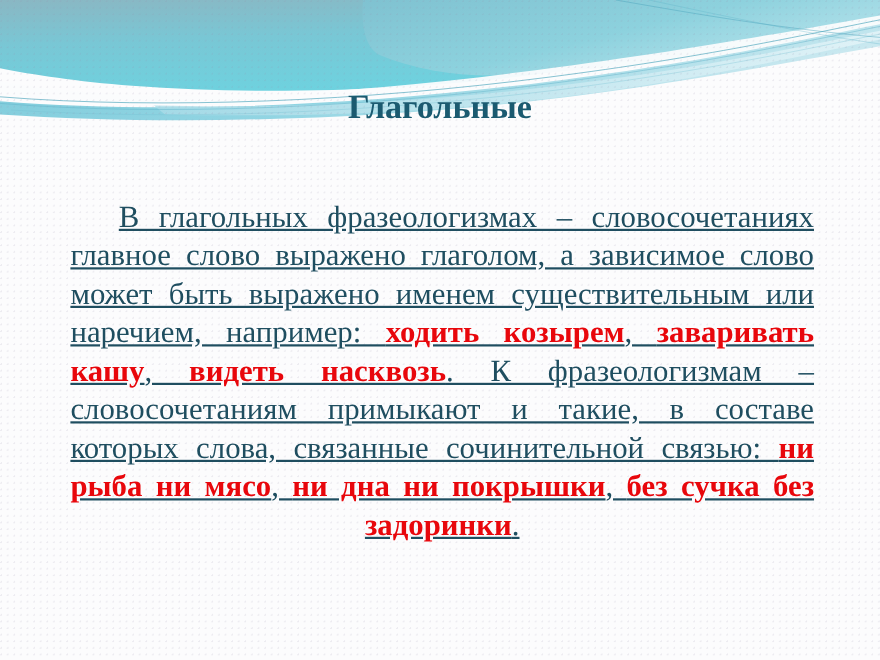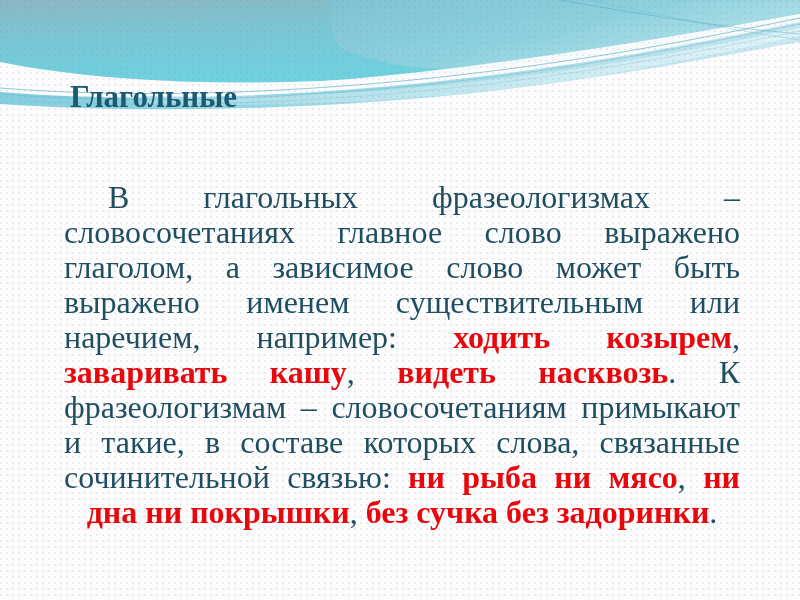--- a/index.html
+++ b/index.html
@@ -53,40 +53,42 @@
     width: 800px;
     height: 600px;
     z-index: 8;
   }
 
   .title {
     position: absolute;
     left: 70px;
     top: 76px;
     width: 660px;
+    text-align: center;
     font-weight: bold;
     font-size: 31px;
     line-height: 1.35;
     color: #1b5a70;
     letter-spacing: 0px;
   }
   .title .t-line1 { display: block; }
   .title .t-line2 { display: block; }
 
   .body-text {
     position: absolute;
     left: 64px;
     top: 180px;
     width: 676px;
     text-align: justify;
     text-align-last: center;
-    font-size: 32px;
+    font-size: 28px;
     line-height: 35px;
     color: #1f4e60;
     text-indent: 44px;
+    text-decoration: underline;
   }
 
   .red {
     color: #e8070c;
     font-weight: bold;
   }
   .teal {
     color: #1f4e60;
     font-weight: normal;
   }

